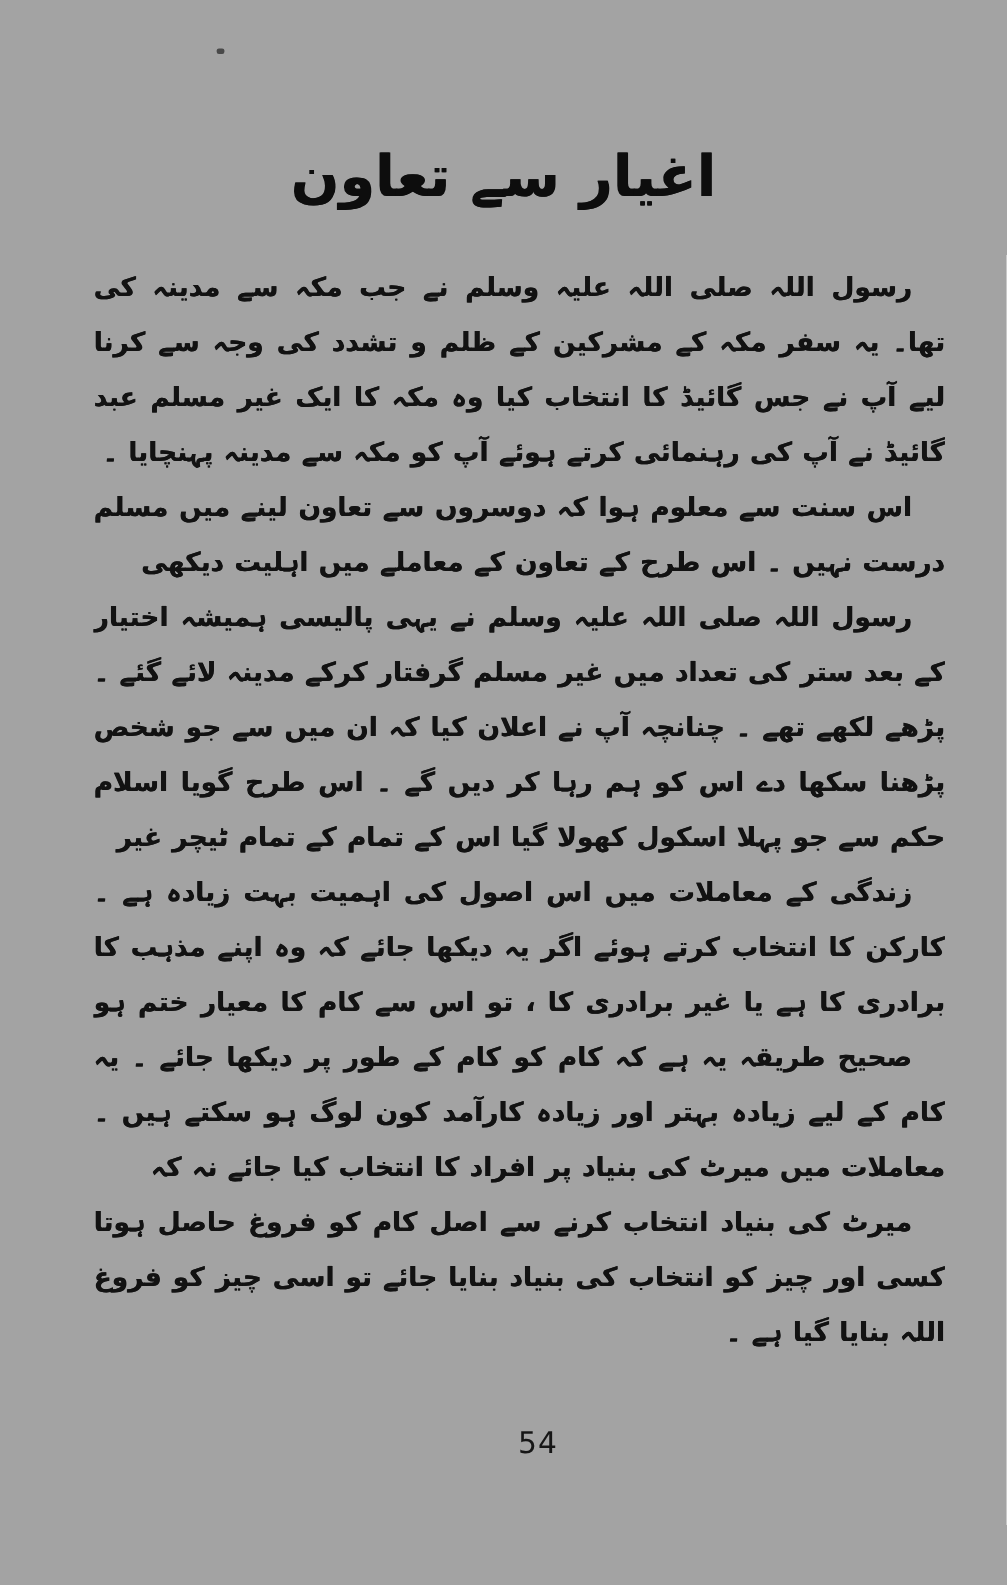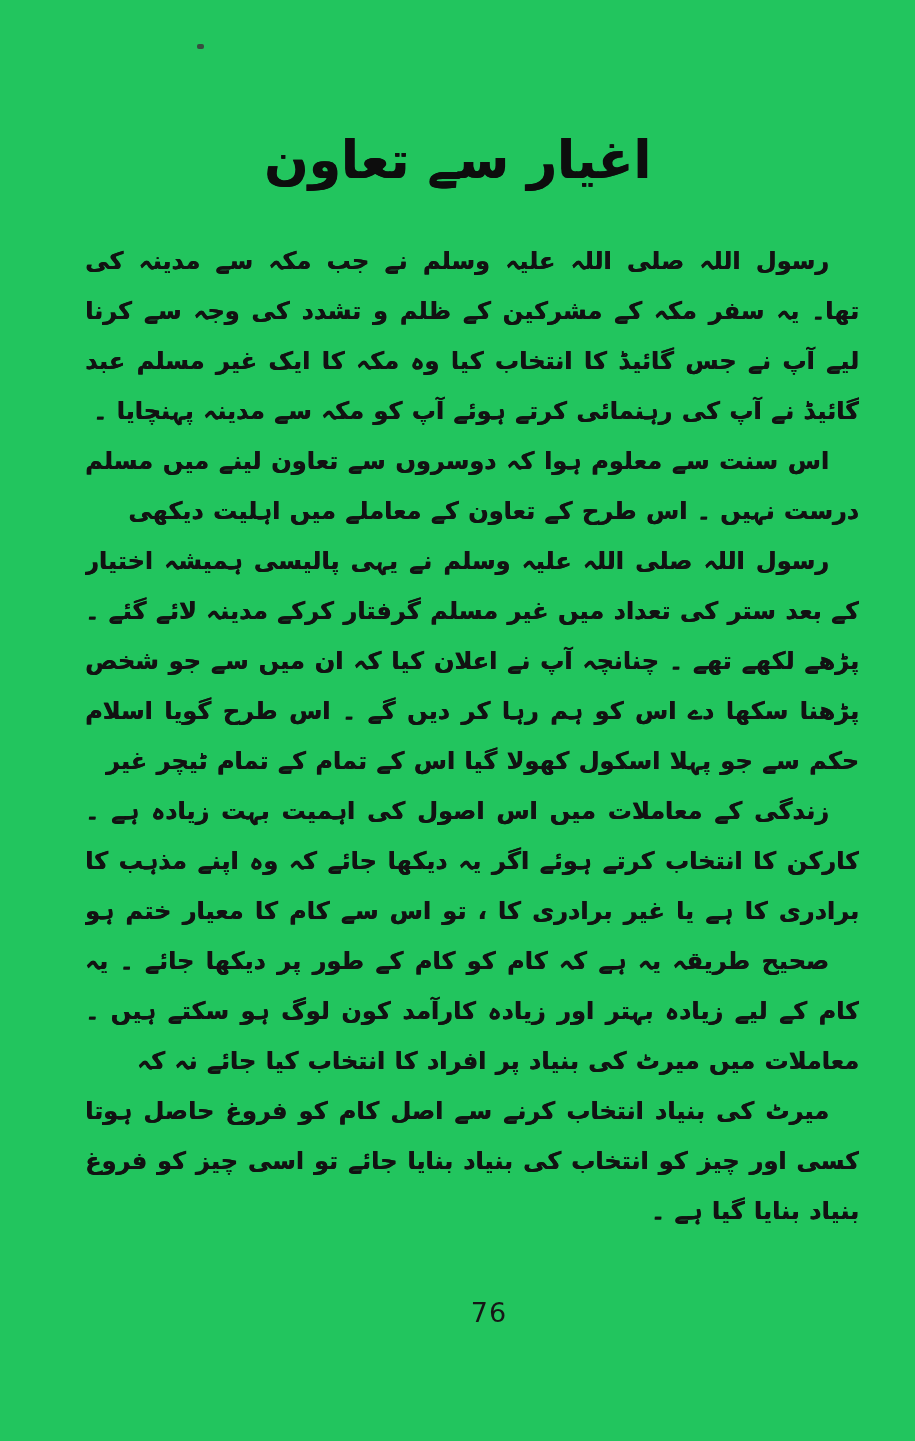--- a/index.html
+++ b/index.html
@@ -1,20 +1,20 @@
 <!DOCTYPE html>
 <html lang="ur" dir="ltr"><head>
 <meta charset="utf-8">
 <style>
   html,body{margin:0;padding:0;background:#e8e8e8;}
   .page{
     position:relative;
     width:915px;height:1441px;
     margin:0 auto;
-    background:#22c55e;
+    background:#a3a3a3;
     font-family:"DejaVu Sans", sans-serif;
     color:#131313;
     overflow:hidden;
   }
   .ink-speck{
     position:absolute;left:197px;top:44px;
     width:7px;height:5px;background:#3a3a3a;border-radius:2px;
     opacity:.85;
   }
   .title{
@@ -93,18 +93,18 @@
         <div class="line">برادری کا ہے یا غیر برادری کا ، تو اس سے کام کا معیار ختم ہو جائے گا ۔ اس طرح کبھی کوئی کام</div>
       </div>
       <div class="para">
         <div class="line first">صحیح طریقہ یہ ہے کہ کام کو کام کے طور پر دیکھا جائے ۔ یہ دیکھا جائے کہ جو کام کرنا ہے اس</div>
         <div class="line">کام کے لیے زیادہ بہتر اور زیادہ کارآمد کون لوگ ہو سکتے ہیں ۔ دوسرے لفظوں میں یہ کہ ایسے</div>
         <div class="line last">معاملات میں میرٹ کی بنیاد پر افراد کا انتخاب کیا جائے نہ کہ کسی اور بنیاد پر ۔</div>
       </div>
       <div class="para">
         <div class="line first">میرٹ کی بنیاد انتخاب کرنے سے اصل کام کو فروغ حاصل ہوتا ہے ۔ اور جب</div>
         <div class="line">کسی اور چیز کو انتخاب کی بنیاد بنایا جائے تو اسی چیز کو فروغ حاصل ہوگا جس کو انتخاب کی</div>
-        <div class="line last">بنیاد بنایا گیا ہے ۔</div>
+        <div class="line last">اللہ بنایا گیا ہے ۔</div>
       </div>
     </div>
 
-  <div class="page-number">76</div>
+  <div class="page-number">54</div>
 </div>
 
 </body></html>

